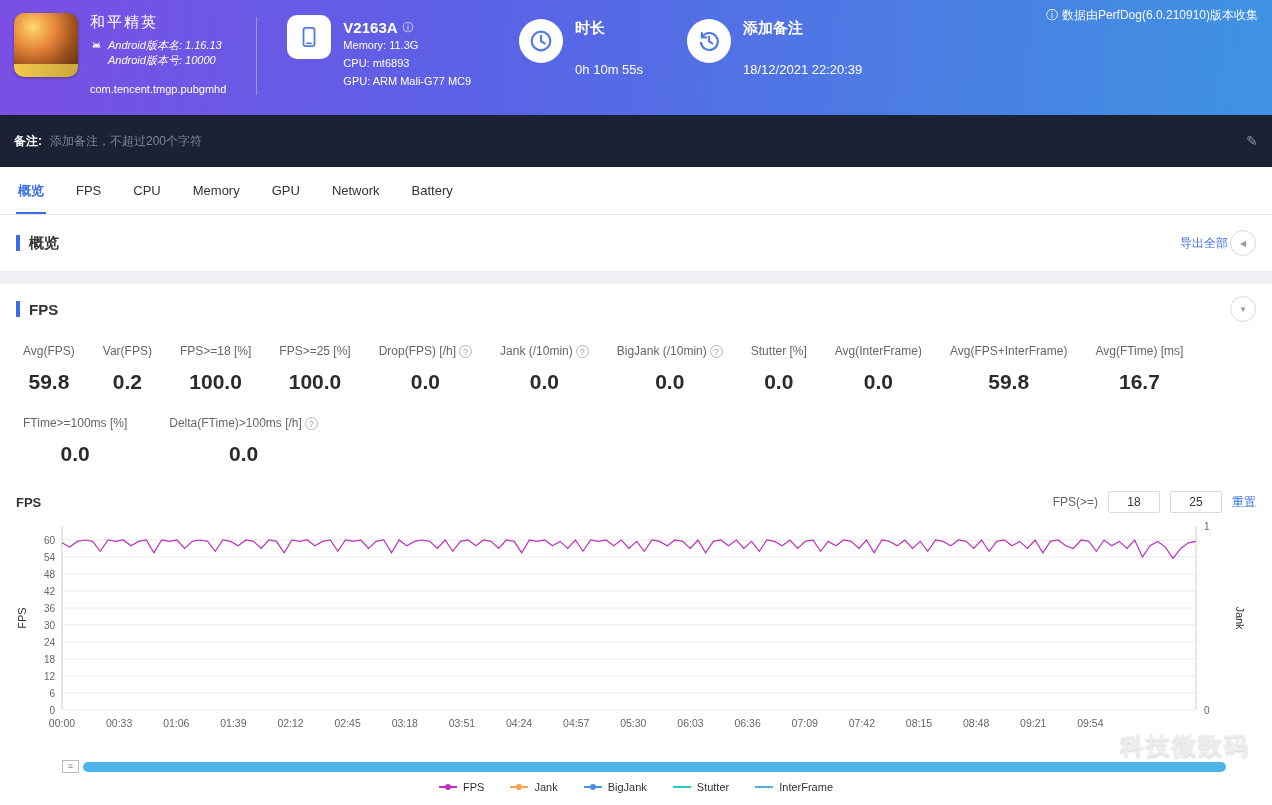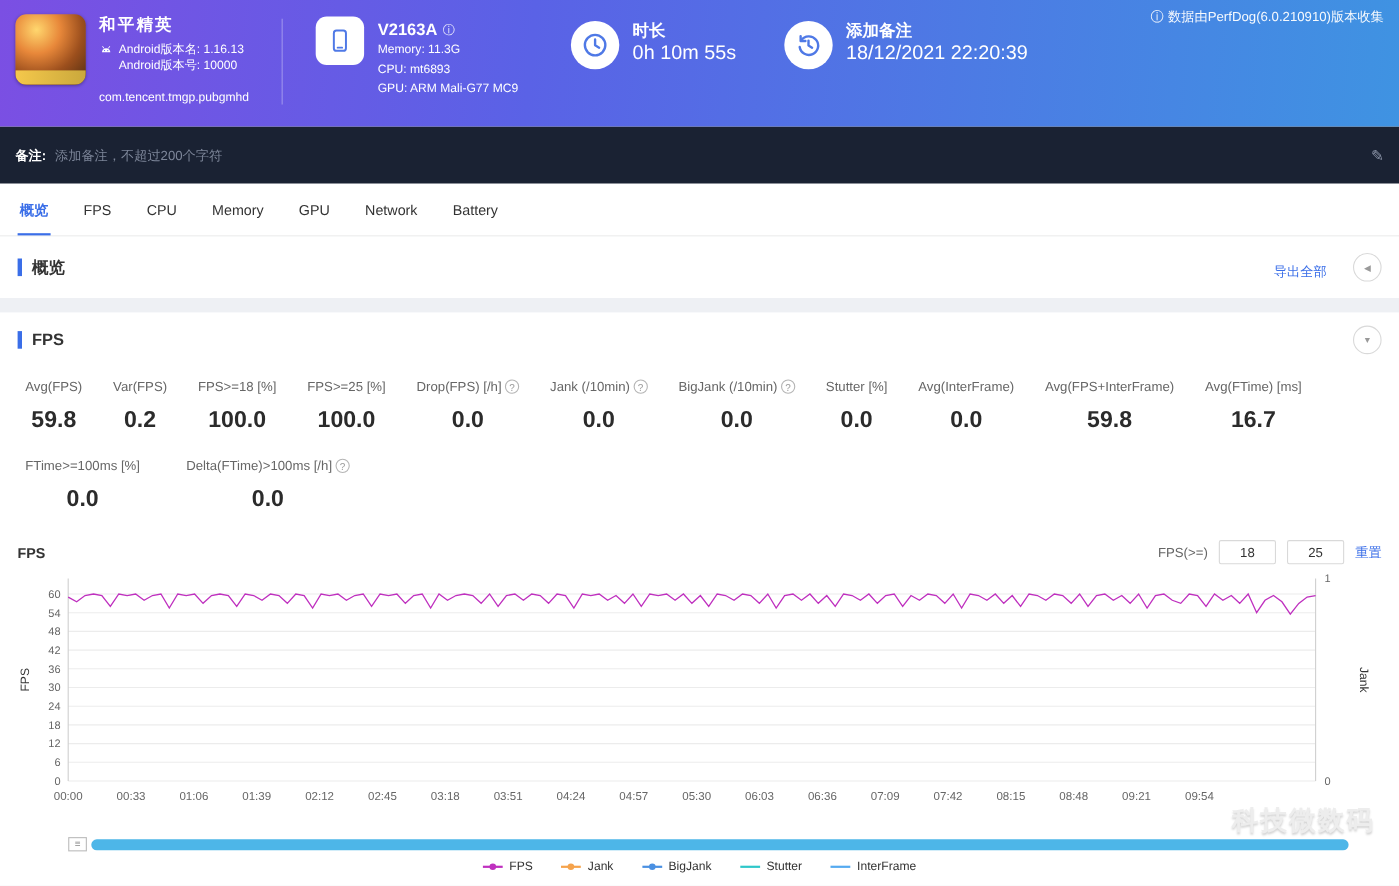--- a/index.html
+++ b/index.html
@@ -5,54 +5,54 @@
   html,body{margin:0;padding:0;}
   body{width:1272px;height:805px;font-family:"Liberation Sans","DejaVu Sans",sans-serif;background:#eef0f4;overflow:hidden;position:relative;}
 
   
   .hdr{position:relative;height:115px;background:linear-gradient(95deg,#7b4fe3 0%,#5a62e6 38%,#3f93e2 100%);color:#fff;display:flex;align-items:flex-start;padding:13px 16px 0 14px;box-sizing:border-box;}
   .hdr-note{position:absolute;top:7px;right:14px;font-size:12px;color:rgba(255,255,255,0.95);display:flex;align-items:center;gap:4px;}
   .app-icon{width:64px;height:64px;border-radius:10px;flex:0 0 auto;position:relative;overflow:hidden;box-shadow:0 1px 3px rgba(0,0,0,.3);
     background:radial-gradient(circle at 30% 22%,#ffd76e 0%,#e8883a 32%,#9c4f1d 62%,#4a2a10 100%);}
   .app-icon::after{content:"";position:absolute;left:0;right:0;bottom:0;height:13px;background:linear-gradient(90deg,#f5c84b,#caa83c);}
   .app-info{margin-left:12px;}
-  .app-title{font-size:15px;font-weight:bold;letter-spacing:2px;}
-  .ver-row{display:flex;margin-top:6px;}
+  .app-title{font-size:15px;font-weight:normal;letter-spacing:2px;}
+  .ver-row{display:flex;margin-top:6px;font-style:italic;}
   .ver-row svg{margin-top:2px;flex:0 0 auto;}
   .ver-lines{margin-left:5px;font-size:11px;line-height:15px;}
   .app-pkg{font-size:11px;margin-top:15px;}
   .vdiv{width:1px;height:78px;background:rgba(255,255,255,.35);margin:4px 0 0 30px;flex:0 0 auto;}
   .iblock{display:flex;align-items:flex-start;}
   .icon-badge{width:44px;height:44px;border-radius:50%;background:#fff;display:flex;align-items:center;justify-content:center;flex:0 0 auto;margin-top:6px;}
   .icon-badge.square{border-radius:10px;margin-top:2px;}
   .itxt{margin-left:12px;}
   .ititle{font-size:15px;font-weight:bold;margin-top:6px;display:flex;align-items:center;gap:5px;}
   .ititle .mini-info{font-size:11px;font-weight:normal;opacity:.9;}
   .iline{font-size:11px;line-height:18px;}
   .iline:first-of-type{margin-top:6px;}
   .blur-pill{margin-top:12px;width:66px;height:13px;border-radius:3px;background:rgba(255,255,255,.55);filter:blur(2px);}
-  .ivalue{font-size:18px;margin-top:0;}
+  .ivalue{font-size:13px;margin-top:24px;}
 
   
   .note-bar{height:52px;background:#1a2233;display:flex;align-items:center;padding:0 14px;box-sizing:border-box;color:#fff;}
   .note-label{font-size:12px;font-weight:bold;}
   .note-placeholder{font-size:12px;color:#7d8699;margin-left:8px;flex:1;}
   .note-edit{color:#8a93a6;font-size:14px;cursor:pointer;}
 
   
   .tabbar{height:47px;background:#fff;border-bottom:1px solid #e8e8e8;display:flex;align-items:stretch;padding:0 2px;}
   .tab{display:flex;align-items:center;padding:0 16px;font-size:13px;color:#333;cursor:pointer;position:relative;}
   .tab.active{color:#3a6ee8;font-weight:bold;}
   .tab.active::after{content:"";position:absolute;left:14px;right:14px;bottom:0;height:2px;background:#3a6ee8;}
 
   
   .sec-row{background:#fff;height:56px;display:flex;align-items:center;padding:0 16px;box-sizing:border-box;}
   .blue-bar{width:4px;height:16px;background:#3a6ee8;margin-right:9px;flex:0 0 auto;}
   .sec-title{font-size:15px;font-weight:bold;color:#333;}
-  .sec-right{margin-left:auto;display:flex;align-items:flex-end;gap:24px;}
+  .sec-right{margin-left:auto;display:flex;align-items:center;gap:2px;}
   .link{font-size:12px;color:#3a6ee8;cursor:pointer;text-decoration:none;}
   .circle-btn{width:24px;height:24px;border-radius:50%;background:#fff;border:1px solid #d9d9d9;color:#999;font-size:8px;display:flex;align-items:center;justify-content:center;cursor:pointer;}
   .gap{height:13px;background:#eef0f4;}
 
   .fps-card{background:#fff;padding:12px 16px 0;box-sizing:border-box;height:524px;position:relative;}
   .fps-head{display:flex;align-items:center;height:26px;}
 
   
   .metrics{display:flex;gap:28px;margin:22px 0 0 7px;flex-wrap:nowrap;}
   .metrics.second{margin-top:22px;gap:42px;}

